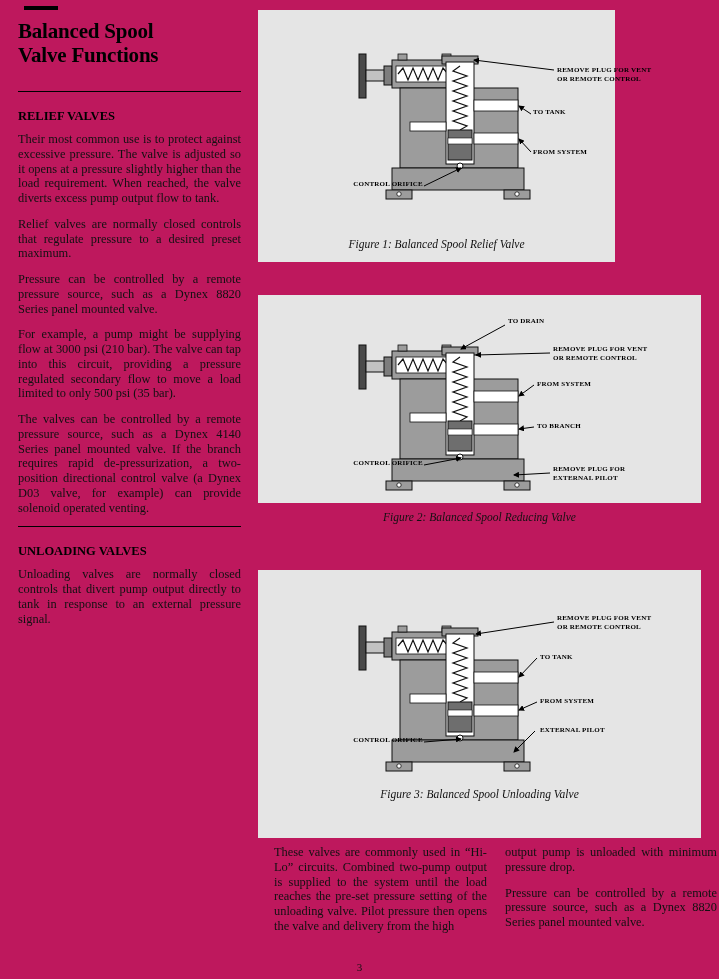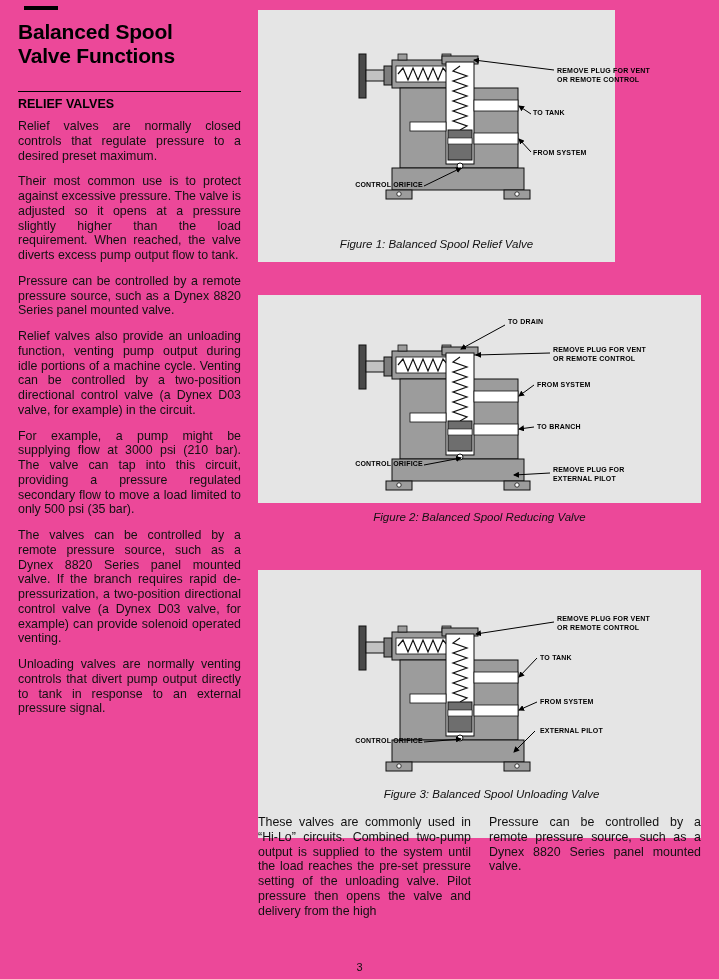--- a/index.html
+++ b/index.html
@@ -1,46 +1,46 @@
 <!DOCTYPE html>
 <html><head>
 <meta charset="utf-8">
 <style>
   html,body{margin:0;padding:0;background:#fff;}
   body{
     width:719px;height:979px;position:relative;overflow:hidden;
     font-family:"Liberation Sans","DejaVu Sans",sans-serif;color:#111;
   }
-  .page{position:absolute;inset:0;background:#ec4899;outline:1px solid #d8d8d8;}
+  .page{position:absolute;inset:0;background:#be185d;outline:1px solid #d8d8d8;font-family:Liberation Serif, serif;}
 
   
   .left-col{position:absolute;left:18px;top:6px;width:223px;}
   .title-rule{width:34px;height:4px;background:#000;margin:0 0 10px 6px;}
   h1.title{font-size:21px;font-weight:bold;line-height:1.12;margin:0 0 24px 0;letter-spacing:-0.2px;color:#000;}
-  h2.sec-head{font-size:12.5px;font-weight:bold;border-top:1px solid #000;padding-top:5px;margin:4px 0 8px 0;color:#000;}
+  h2.sec-head{font-size:12.5px;font-weight:bold;border-top:1px solid #000;padding-top:17px;margin:4px 0 8px 0;color:#000;}
   .left-col p, .bottom-col p{font-size:12.4px;line-height:1.19;text-align:justify;margin:0 0 11px 0;}
 
   
   .figure-panel{position:absolute;background:#e5e5e5;}
   #fig1{left:258px;top:10px;width:357px;height:252px;}
   #fig2{left:258px;top:295px;width:443px;height:208px;}
   #fig3{left:258px;top:570px;width:443px;height:268px;}
   .panel-svg{position:absolute;left:0;top:0;}
   .lbl{
     position:absolute;font-size:7px;font-weight:bold;line-height:1.3;
     letter-spacing:0.2px;color:#000;
   }
   .lbl.right{text-align:right;}
   .caption{
     position:absolute;left:0;width:100%;text-align:center;
     font-size:11.5px;font-style:italic;color:#111;
   }
 
   
-  .bottom-col{position:absolute;top:815px;}
+  .bottom-col{position:absolute;top:845px;margin-left:16px;}
   #bcol1{left:258px;width:213px;}
   #bcol2{left:489px;width:212px;}
 
   .page-num{position:absolute;left:0;top:961px;width:719px;text-align:center;font-size:11px;}
   .hidden-defs{position:absolute;width:0;height:0;overflow:hidden;}
 </style>
 </head>
 <body>
 
 <svg class="hidden-defs" aria-hidden="true">
@@ -89,33 +89,33 @@
 
   <div class="left-col">
     <div class="title-rule"></div>
     <h1 class="title">
       <span>Balanced Spool</span><br>
       <span>Valve Functions</span>
     </h1>
 
     <section>
       <h2 class="sec-head">RELIEF VALVES</h2>
+      <p>Their most common use is to protect against excessive pressure. The valve is adjusted so it opens at a pressure slightly higher than the load requirement. When reached, the valve diverts excess pump output flow to tank.</p>
       <p>Relief valves are normally closed controls that regulate pressure to a desired preset maximum.</p>
-      <p>Their most common use is to protect against excessive pressure. The valve is adjusted so it opens at a pressure slightly higher than the load requirement. When reached, the valve diverts excess pump output flow to tank.</p>
       <p>Pressure can be controlled by a remote pressure source, such as a Dynex 8820 Series panel mounted valve.</p>
-      <p>Relief valves also provide an unloading function, venting pump output during idle portions of a machine cycle. Venting can be controlled by a two-position directional control valve (a Dynex D03 valve, for example) in the circuit.</p>
     </section>
 
     <section>
       <p>For example, a pump might be supplying flow at 3000 psi (210 bar). The valve can tap into this circuit, providing a pressure regulated secondary flow to move a load limited to only 500 psi (35 bar).</p>
-      <p>The valves can be controlled by a remote pressure source, such as a Dynex 8820 Series panel mounted valve. If the branch requires rapid de-pressurization, a two-position directional control valve (a Dynex D03 valve, for example) can provide solenoid operated venting.</p>
+      <p>The valves can be controlled by a remote pressure source, such as a Dynex 4140 Series panel mounted valve. If the branch requires rapid de-pressurization, a two-position directional control valve (a Dynex D03 valve, for example) can provide solenoid operated venting.</p>
     </section>
 
     <section>
-      <p>Unloading valves are normally venting controls that divert pump output directly to tank in response to an external pressure signal.</p>
+      <h2 class="sec-head">UNLOADING VALVES</h2>
+      <p>Unloading valves are normally closed controls that divert pump output directly to tank in response to an external pressure signal.</p>
     </section>
   </div>
 
   <div class="figure-panel" id="fig1">
     <svg class="panel-svg" width="443" height="252">
       <use href="#valve-sym" x="100" y="16" width="180" height="195"></use>
       <g stroke="#000" stroke-width="1">
         <line x1="296" y1="60" x2="216" y2="50" marker-end="url(#arrow)"></line>
         <line x1="273" y1="104" x2="261" y2="96" marker-end="url(#arrow)"></line>
         <line x1="273" y1="142" x2="261" y2="129" marker-end="url(#arrow)"></line>
@@ -159,24 +159,25 @@
         <line x1="279" y1="132" x2="261" y2="140" marker-end="url(#arrow)"></line>
         <line x1="277" y1="161" x2="256" y2="182" marker-end="url(#arrow)"></line>
         <line x1="166" y1="172" x2="203" y2="169" marker-end="url(#arrow)"></line>
       </g>
     </svg>
     <div class="lbl" style="left:299px;top:44px;width:96px;">REMOVE PLUG FOR VENT OR REMOTE CONTROL</div>
     <div class="lbl" style="left:282px;top:83px;">TO TANK</div>
     <div class="lbl" style="left:282px;top:127px;">FROM SYSTEM</div>
     <div class="lbl" style="left:282px;top:156px;">EXTERNAL PILOT</div>
     <div class="lbl right" style="left:85px;top:166px;width:80px;">CONTROL ORIFICE</div>
-    <div class="caption" style="top:218px;padding-left:12px;">Figure 3: Balanced Spool Unloading Valve</div>
+    <div class="caption" style="top:218px;">Figure 3: Balanced Spool Unloading Valve</div>
   </div>
 
   <div class="bottom-col" id="bcol1">
     <p>These valves are commonly used in “Hi-Lo” circuits. Combined two-pump output is supplied to the system until the load reaches the pre-set pressure setting of the unloading valve. Pilot pressure then opens the valve and delivery from the high</p>
   </div>
   <div class="bottom-col" id="bcol2">
+    <p>output pump is unloaded with minimum pressure drop.</p>
     <p>Pressure can be controlled by a remote pressure source, such as a Dynex 8820 Series panel mounted valve.</p>
   </div>
 
   <div class="page-num">3</div>
 </div>
 
 </body></html>

